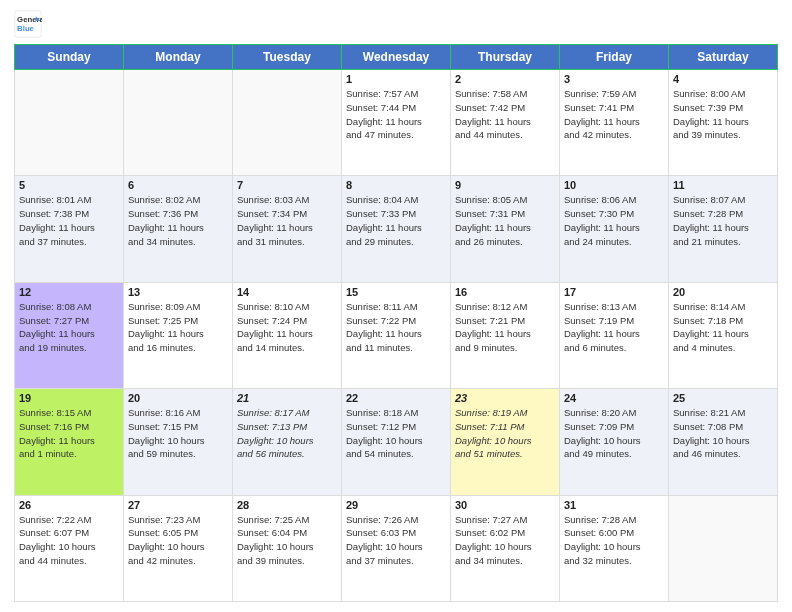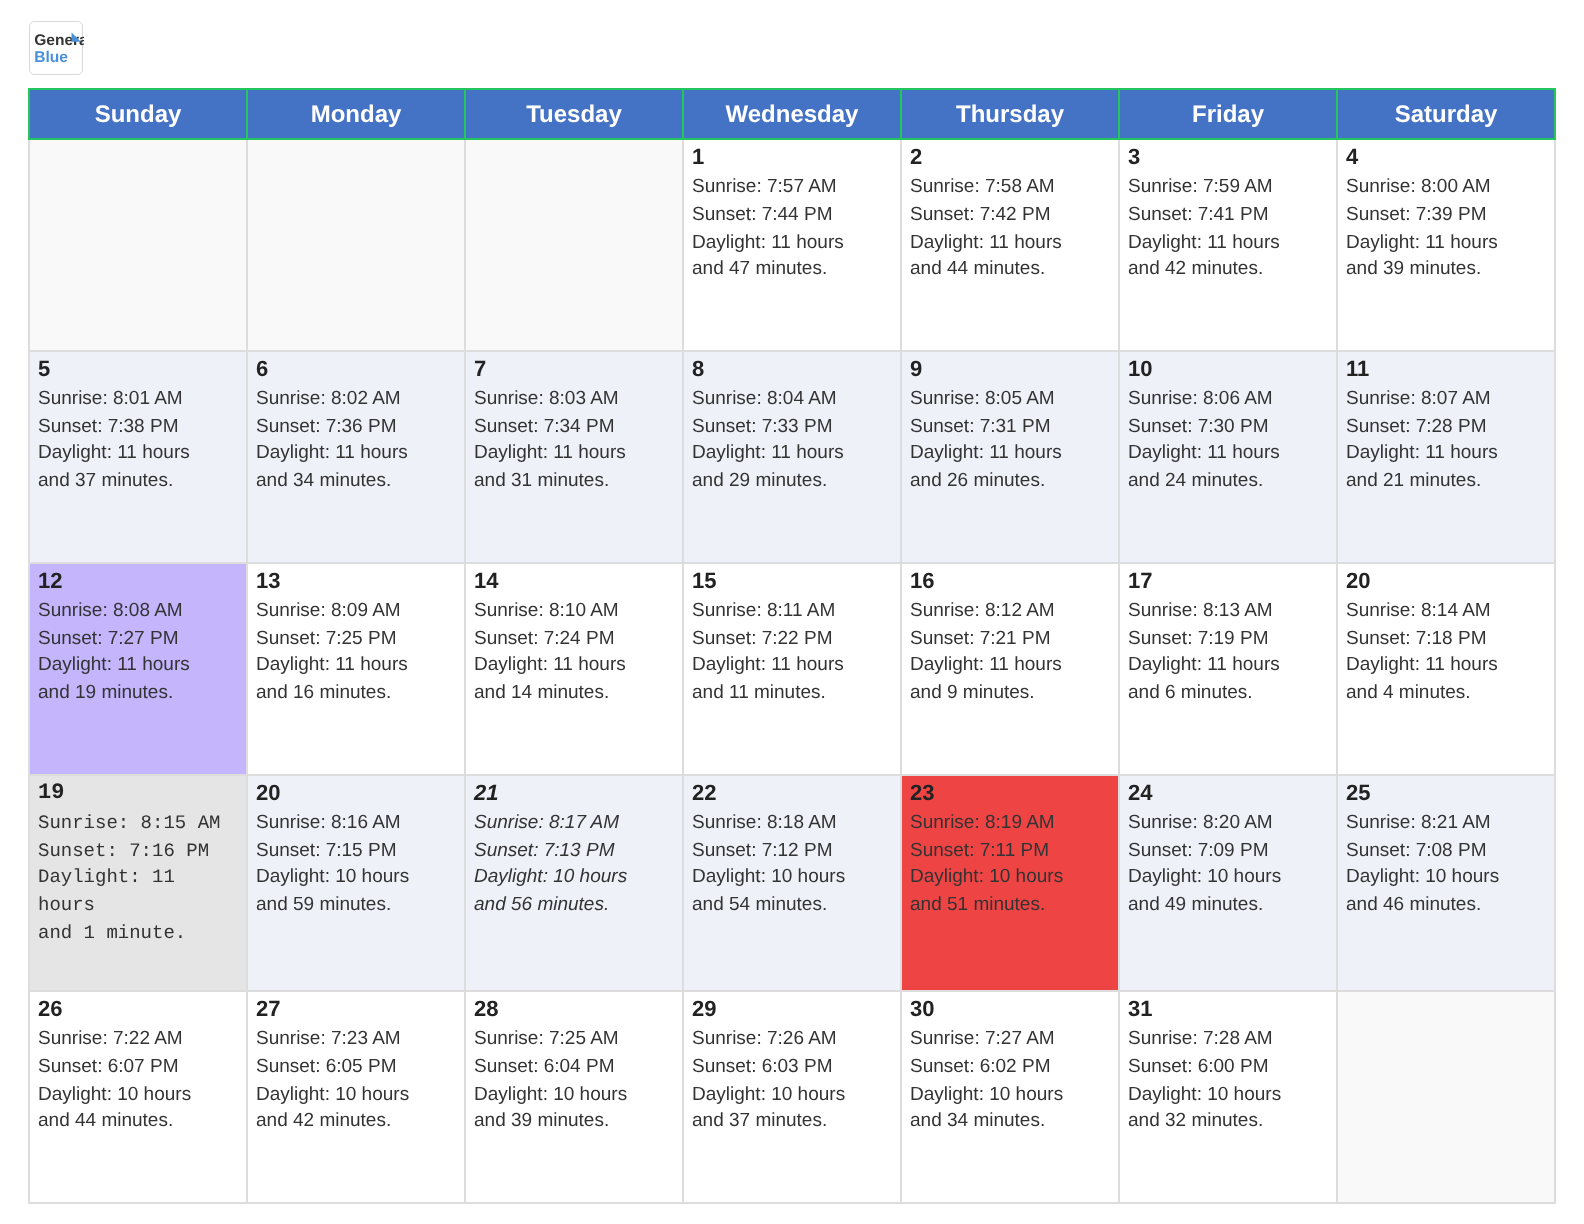--- a/index.html
+++ b/index.html
@@ -197,37 +197,37 @@
           <td style="background: rgb(255, 255, 255);">
             <div class="day-num">17</div>
             <div class="day-info">Sunrise: 8:13 AM<br>Sunset: 7:19 PM<br>Daylight: 11 hours<br>and 6 minutes.</div>
           </td>
           <td style="background: rgb(255, 255, 255);">
             <div class="day-num">20</div>
             <div class="day-info">Sunrise: 8:14 AM<br>Sunset: 7:18 PM<br>Daylight: 11 hours<br>and 4 minutes.</div>
           </td>
         </tr>
         <tr>
-          <td style="background: #e5e5e5; font-family: Liberation Mono, monospace;">
+          <td style="background: #bef264;">
             <div class="day-num">19</div>
             <div class="day-info">Sunrise: 8:15 AM<br>Sunset: 7:16 PM<br>Daylight: 11 hours<br>and 1 minute.</div>
           </td>
           <td style="background: rgb(238, 241, 248);">
             <div class="day-num">20</div>
             <div class="day-info">Sunrise: 8:16 AM<br>Sunset: 7:15 PM<br>Daylight: 10 hours<br>and 59 minutes.</div>
           </td>
           <td style="background: rgb(238, 241, 248); font-style: italic;">
             <div class="day-num">21</div>
             <div class="day-info">Sunrise: 8:17 AM<br>Sunset: 7:13 PM<br>Daylight: 10 hours<br>and 56 minutes.</div>
           </td>
           <td style="background: rgb(238, 241, 248);">
             <div class="day-num">22</div>
             <div class="day-info">Sunrise: 8:18 AM<br>Sunset: 7:12 PM<br>Daylight: 10 hours<br>and 54 minutes.</div>
           </td>
-          <td style="background: #ef4444;">
+          <td style="background: #fef9c3; font-style: italic;">
             <div class="day-num">23</div>
             <div class="day-info">Sunrise: 8:19 AM<br>Sunset: 7:11 PM<br>Daylight: 10 hours<br>and 51 minutes.</div>
           </td>
           <td style="background: rgb(238, 241, 248); margin-top: 36px;">
             <div class="day-num">24</div>
             <div class="day-info">Sunrise: 8:20 AM<br>Sunset: 7:09 PM<br>Daylight: 10 hours<br>and 49 minutes.</div>
           </td>
           <td style="background: rgb(238, 241, 248);">
             <div class="day-num">25</div>
             <div class="day-info">Sunrise: 8:21 AM<br>Sunset: 7:08 PM<br>Daylight: 10 hours<br>and 46 minutes.</div>

